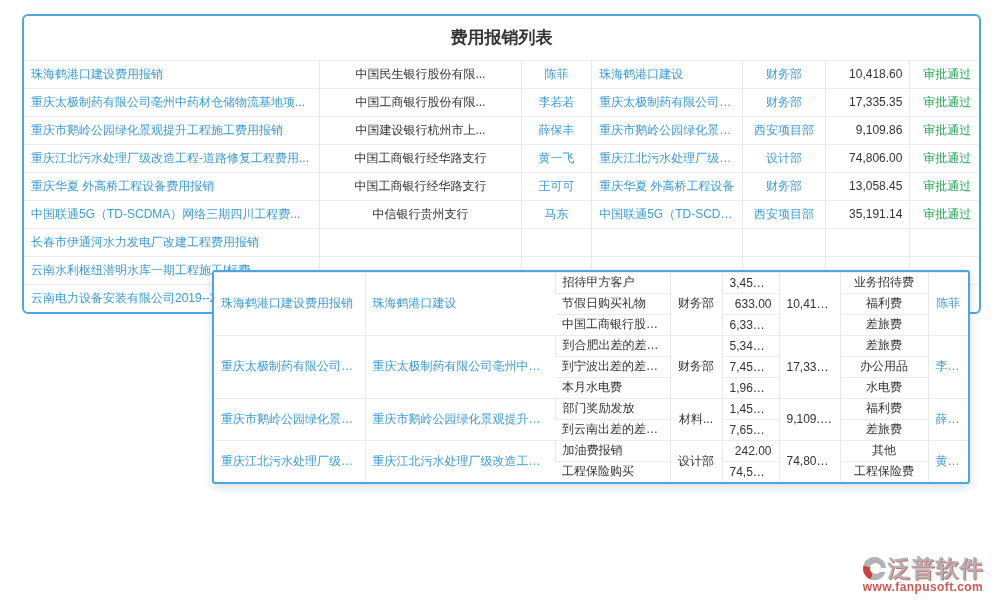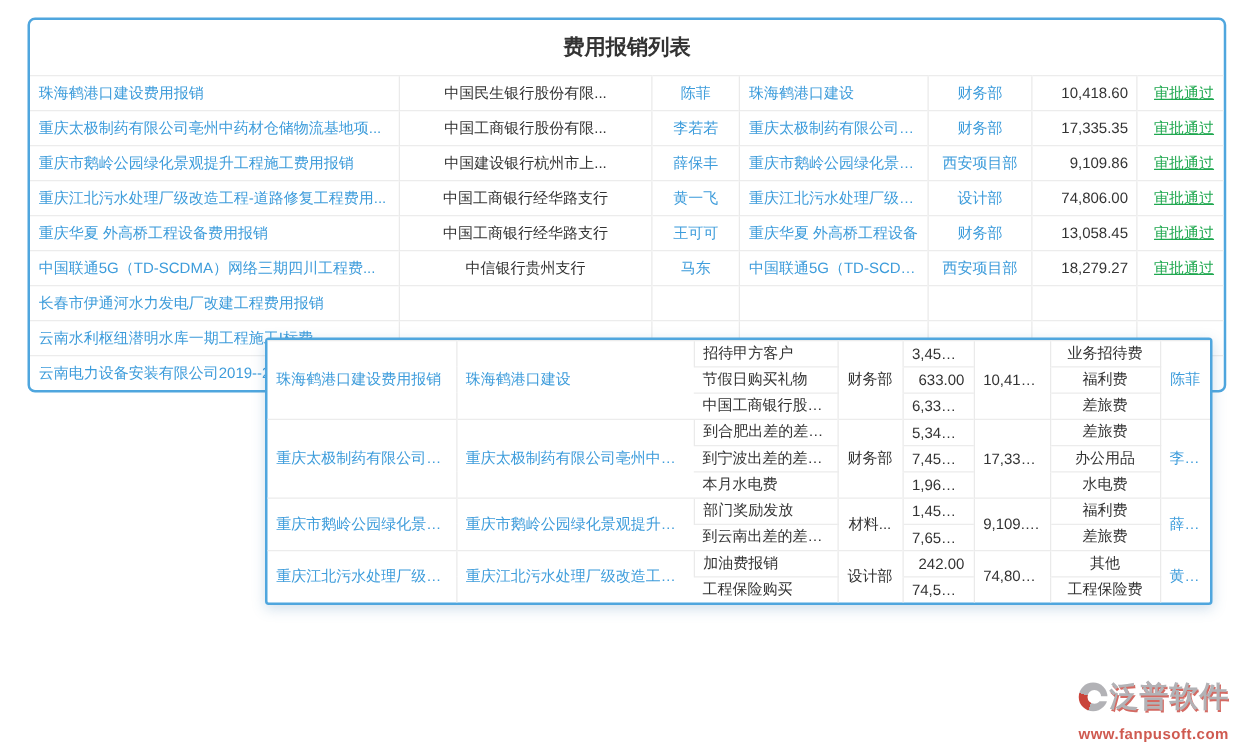--- a/index.html
+++ b/index.html
@@ -23,32 +23,32 @@
   td{
     font-size:12px;color:#333;border-left:1px solid #eaeaea;border-top:1px solid #ececec;
     padding:0 7px;white-space:nowrap;overflow:hidden;text-overflow:ellipsis;
     vertical-align:middle;
   }
   td:first-child{border-left:none;}
   .list td{height:28px;}
   .detail td{height:21px;}
   .left{text-align:left}.center{text-align:center}.right{text-align:right}
   .blue{color:var(--link);}
-  .green{color:var(--green);text-decoration:underline;padding-left:12px;}
+  .green{color:var(--green);padding-left:12px;}
   
   .watermark{position:absolute;right:6px;bottom:6px;z-index:9;width:142px;text-align:center;}
   .brandrow{display:flex;align-items:flex-start;justify-content:center;gap:2px;}
   .logo{width:23px;height:23px;border-radius:50%;position:relative;flex:0 0 auto;
     background:conic-gradient(from 200deg,#c9443b 0 85deg,#b2b2b6 85deg 360deg);}
   .logo::after{content:"";position:absolute;left:7px;top:6px;width:11px;height:11px;
     background:#fff;border-radius:50%;}
   .logo::before{content:"";position:absolute;right:-1px;top:11px;width:7px;height:4px;background:#fff;}
   .brand{font-size:23px;font-weight:bold;color:#b2b2b6;letter-spacing:1px;line-height:1;
     text-shadow:1px 1px 0 rgba(201,68,59,.8);}
-  .url{font-size:12px;font-weight:bold;color:#cf5a50;letter-spacing:.4px;margin-top:11px;}
+  .url{font-size:12px;font-weight:bold;color:#cf5a50;letter-spacing:.4px;margin-top:0;}
 </style>
 </head>
 <body>
 
 <div class="panel list">
   <div class="panel-title">费用报销列表</div>
   <table>
     <colgroup>
       <col style="width:244px">
         <col style="width:167px">
@@ -106,21 +106,21 @@
           <td class="center blue">财务部</td>
           <td class="right">13,058.45</td>
           <td class="center green">审批通过</td>
         </tr>
         <tr>
           <td class="left blue">中国联通5G（TD-SCDMA）网络三期四川工程费...</td>
           <td class="center">中信银行贵州支行</td>
           <td class="center blue">马东</td>
           <td class="left blue">中国联通5G（TD-SCDMA）网...</td>
           <td class="center blue">西安项目部</td>
-          <td class="right">18,279.27</td>
+          <td class="right">35,191.14</td>
           <td class="center green">审批通过</td>
         </tr>
         <tr>
           <td class="left blue">长春市伊通河水力发电厂改建工程费用报销</td>
           <td class="center"></td>
           <td class="center blue"></td>
           <td class="left blue"></td>
           <td class="center blue"></td>
           <td class="right"></td>
           <td class="center green"></td>

